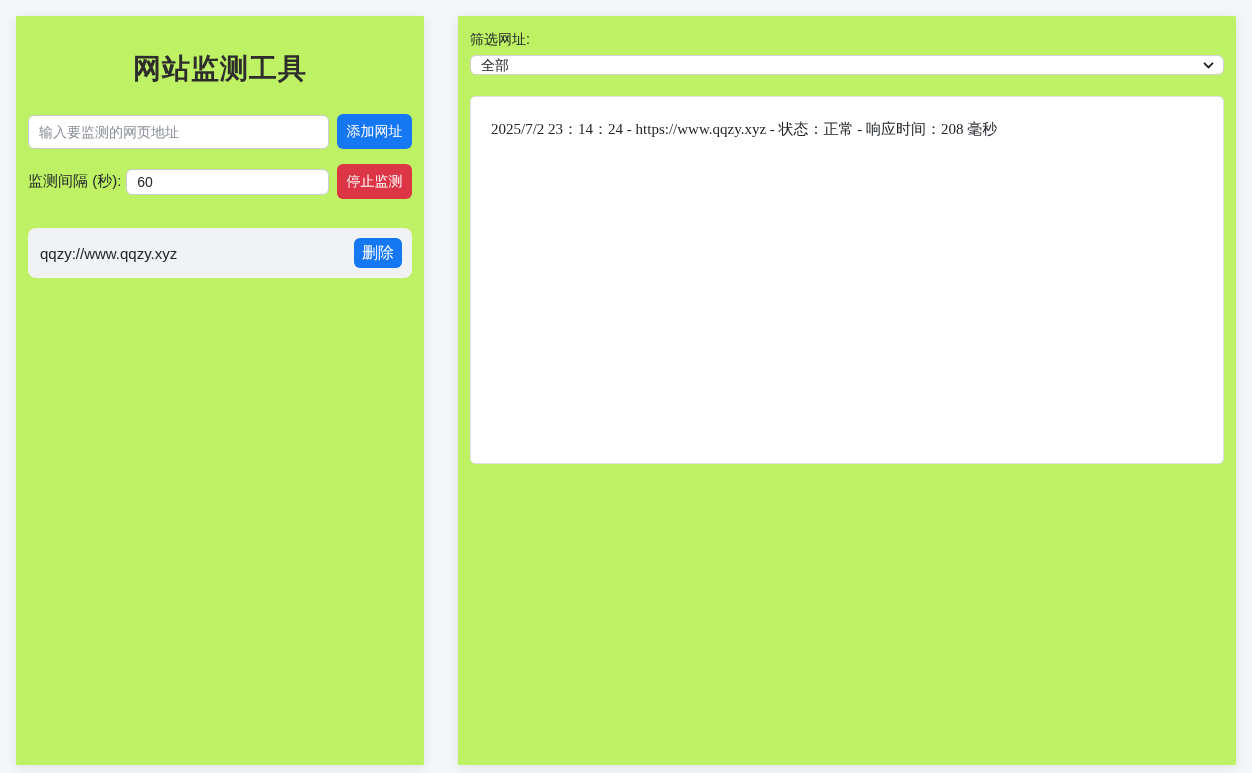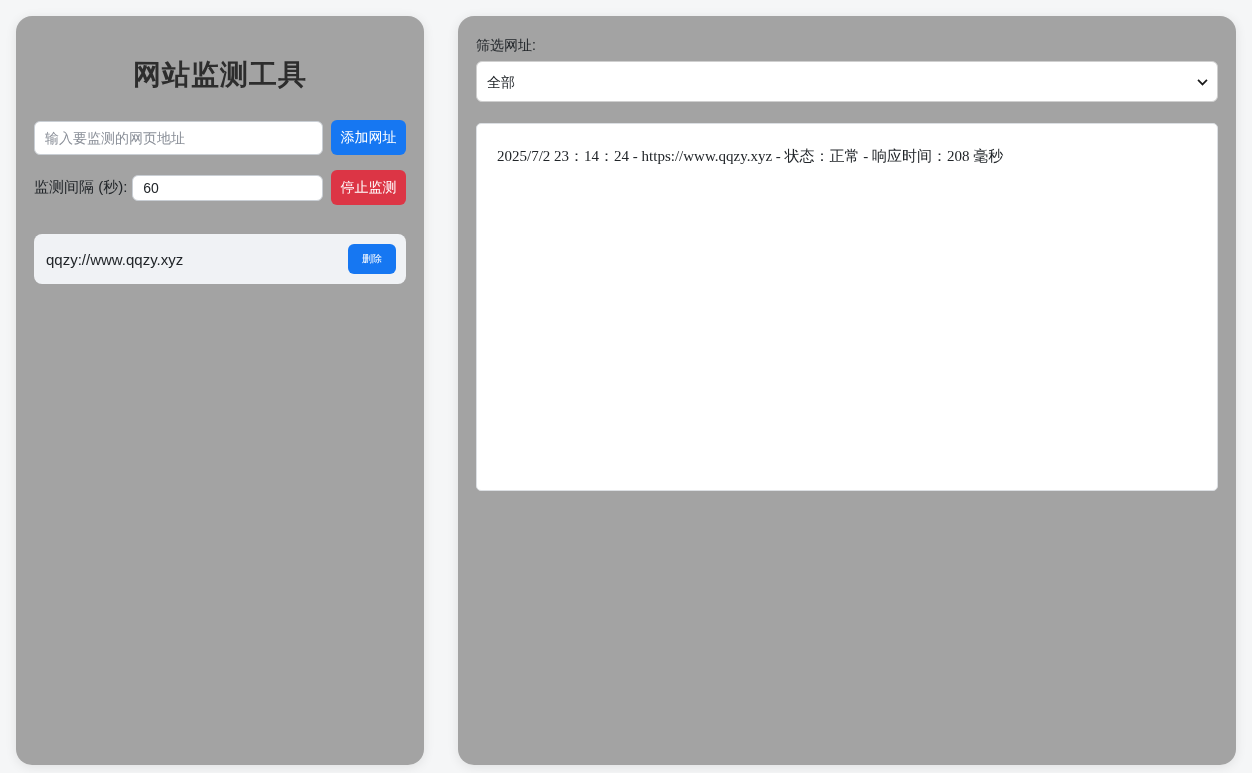--- a/index.html
+++ b/index.html
@@ -9,25 +9,25 @@
     color: #212529;
   }
   .page {
     box-sizing: border-box;
     height: 100%;
     display: flex;
     gap: 34px;
     padding: 16px 16px 8px 16px;
   }
   .card {
-    background: #a3a3a3;
-    border-radius: 16px;
+    background: #bef264;
+    border-radius: 1px;
     box-shadow: 0 2px 12px rgba(0,0,0,0.09);
     box-sizing: border-box;
-    padding: 18px;
+    padding: 12px;
   }
   .card.left  { width: 408px; flex: 0 0 auto; }
   .card.right { flex: 1 1 auto; }
 
   
   h1.app-title {
     font-size: 28px;
     font-weight: 700;
     text-align: center;
     color: #2d2d2d;
@@ -79,34 +79,34 @@
     background: #f0f2f5;
     border-radius: 8px;
     height: 50px;
     padding: 0 10px 0 12px;
     box-sizing: border-box;
   }
   .site-url { font-size: 15px; color: #212529; }
   .btn.small {
     height: 30px;
     min-width: 48px;
-    font-size: 10px;
+    font-size: 16px;
     margin-left: 10px;
     padding: 0 8px;
   }
 
   
   .filter-label { display: block; font-size: 14px; margin: 3px 0 6px 0; }
   .select-wrap { position: relative; }
   select.filter-select {
     -webkit-appearance: none;
     appearance: none;
     box-sizing: border-box;
     width: 100%;
-    height: 41px;
+    height: 20px;
     border: 1px solid #cfcfcf;
     border-radius: 6px;
     background: #ffffff;
     font-size: 14px;
     font-family: inherit;
     color: #212529;
     padding: 0 30px 0 10px;
     outline: none;
   }
   .chev {

